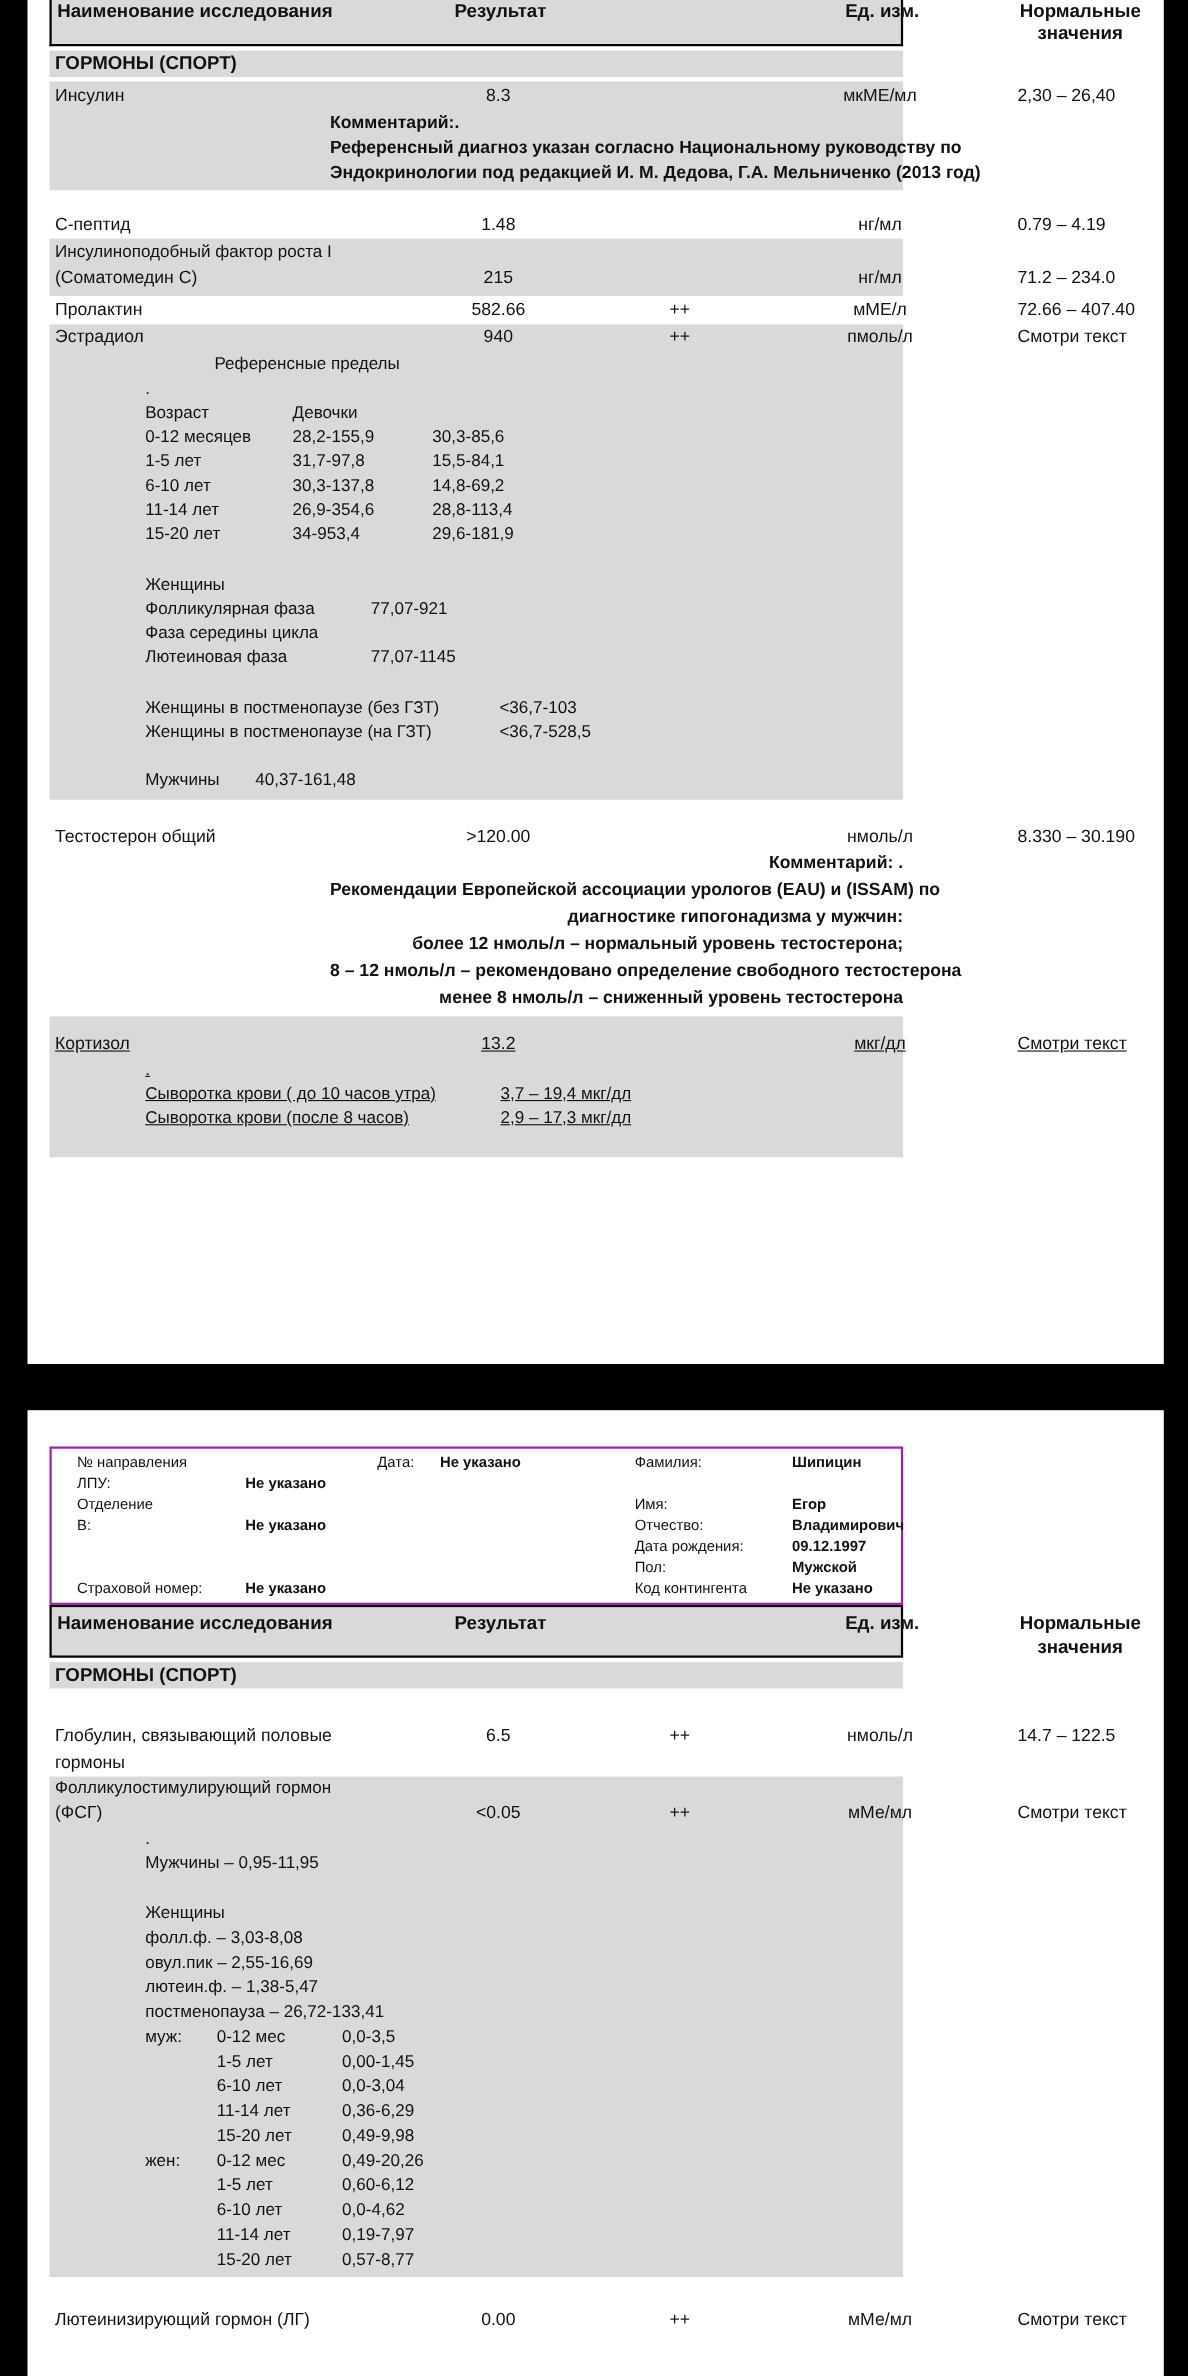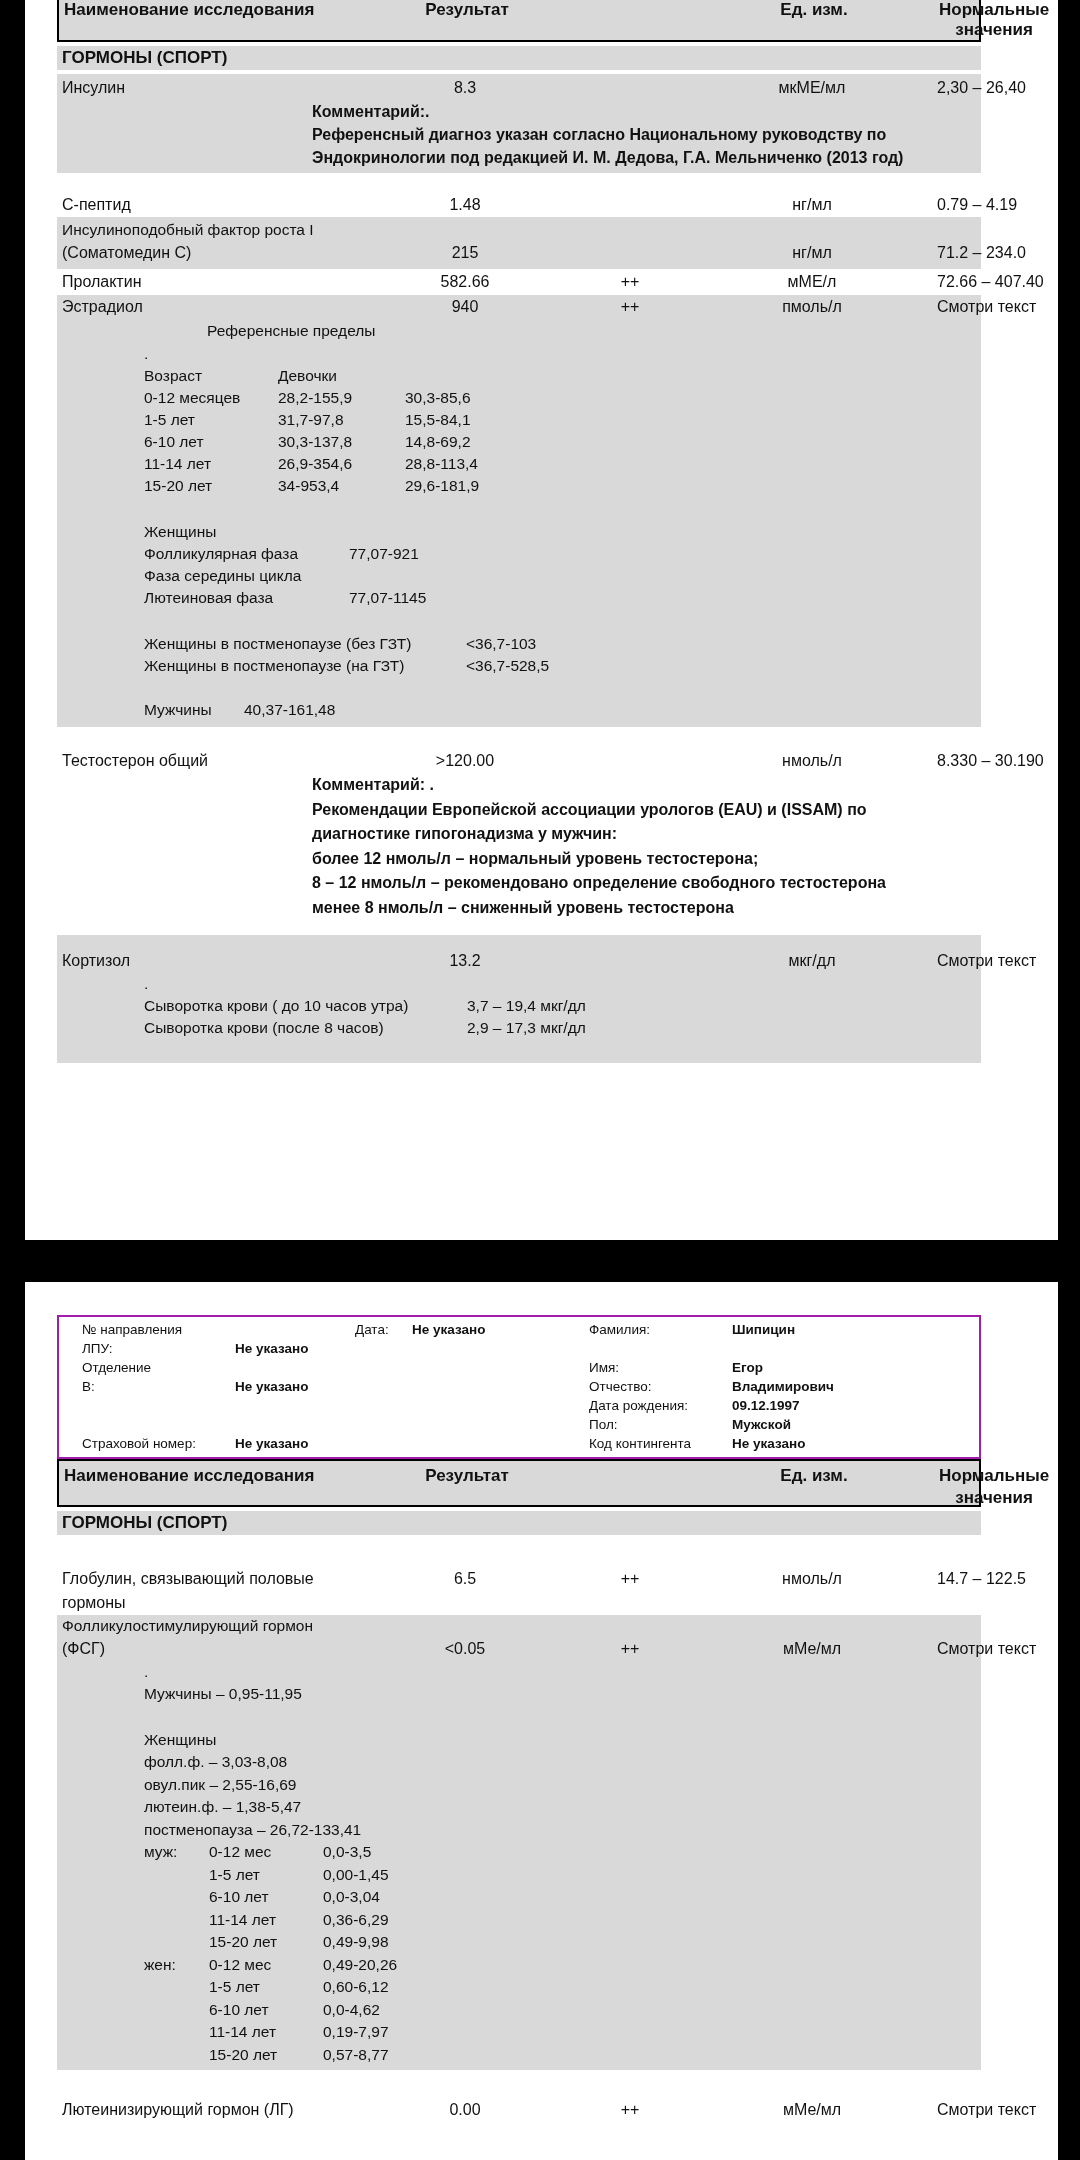--- a/index.html
+++ b/index.html
@@ -6,21 +6,21 @@
   html,body { width:1080px; height:2160px; }
   body {
     background:#000;
     position:relative;
     font-family:"Liberation Sans","DejaVu Sans",sans-serif;
     color:#111;
   }
   .page { position:absolute; left:25px; width:1033px; background:#fff; }
   #page1 { top:0; height:1240px; }
   #page2 { top:1282px; height:878px; }
-  .tbl { position:absolute; left:32px; top:0; width:924px; }
+  .tbl { position:absolute; left:20px; top:0; width:776px; }
 
   .shade { background:#d9d9d9; }
 
   
   .row { display:grid; grid-template-columns:300px 216px 114px 250px 1fr;
          font-size:16px; line-height:24px; }
   .row .name { padding-left:5px; white-space:nowrap; }
   .row .c { text-align:center; white-space:nowrap; }
 
   
@@ -32,21 +32,21 @@
   #page2 .hrow { line-height:22px; }
   .hrow .name { padding-left:5px; }
   .hrow .c { text-align:center; }
 
   .band { height:24px; margin-top:4px; font-weight:bold; font-size:17px;
           line-height:24px; padding-left:5px; }
 
   .block { font-size:15.5px; }
   .comment { margin-left:255px; font-weight:bold; font-size:16px; }
   .comment div { line-height:23px; white-space:nowrap; }
-  .comment.wide div { line-height:24.5px; }
+  .comment.wide div { line-height:24.5px;text-align:right; }
 
   .ref { margin-left:87px; line-height:22px; white-space:nowrap; }
   .ref-title { margin-left:150px; line-height:24px; }
   .grid2a { display:grid; grid-template-columns:205px auto; }
   .grid2b { display:grid; grid-template-columns:322px auto; }
   .grid2c { display:grid; grid-template-columns:100px auto; }
   .grid2d { display:grid; grid-template-columns:323px auto; }
   .grid3a { display:grid; grid-template-columns:134px 127px auto; }
   .grid3b { display:grid; grid-template-columns:65px 114px auto; }
   .lh225 { line-height:22.5px; }
@@ -55,21 +55,21 @@
 
   
   .patient-box { margin-top:33px; border:2px solid #a21caf; padding:3px 0 4px 0; }
   .prow { position:relative; height:19px; font-size:13.5px; line-height:19px; }
   .prow span { position:absolute; white-space:nowrap; }
   .prow .b { font-weight:bold;text-align:right; }
   .pl1 { left:23px; } .pl2 { left:176px; }
   .pm1 { left:296px; } .pm2 { left:353px; }
   .pr1 { left:530px; } .pr2 { left:673px; }
 
-  .mt4{margin-top:4px;} .mt14{margin-top:14px;} .mt18{margin-top:15px;}
+  .mt4{margin-top:4px;} .mt14{margin-top:14px;} .mt18{margin-top:4px;text-decoration:underline;}
   .mt20{margin-top:20px;} .mt28{margin-top:28px;} .mt32{margin-top:32px;}
   .pt2{padding-top:2px;} .pt8{padding-top:8px;} .pt14{padding-top:14px;}
   .pb4{padding-bottom:4px;} .pb6{padding-bottom:6px;} .pb24{padding-bottom:24px;}
 </style>
 </head>
 <body>
 
 <div class="page" id="page1">
   <div class="tbl">
 

